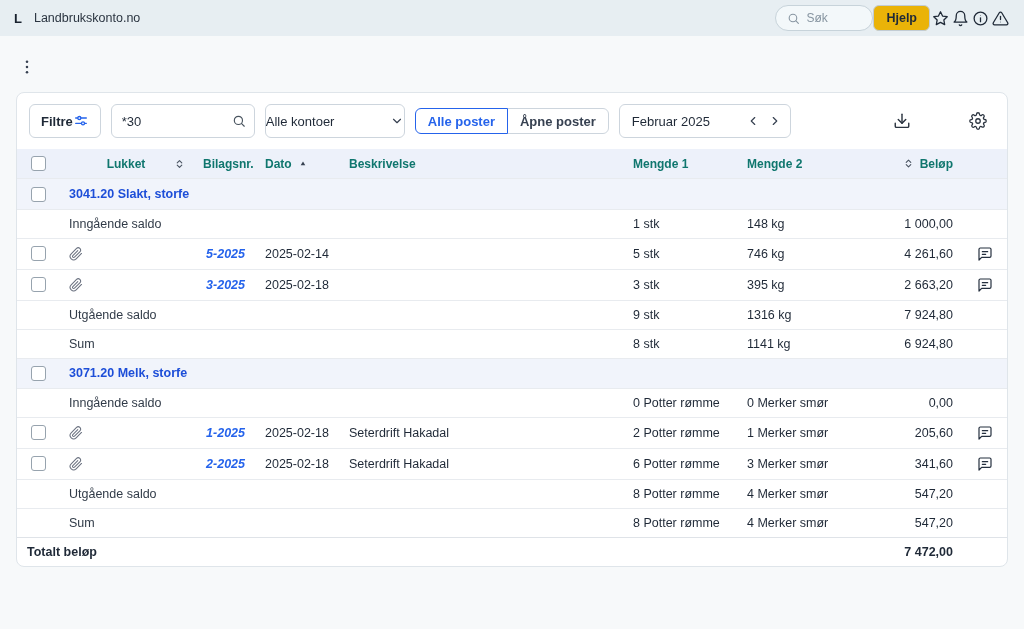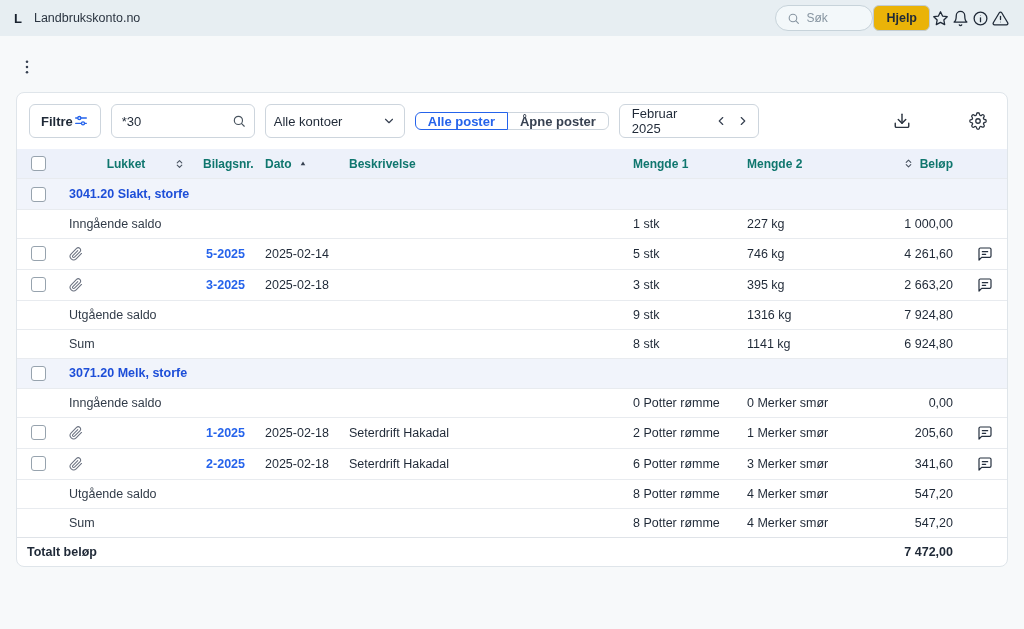--- a/index.html
+++ b/index.html
@@ -63,31 +63,31 @@
   .tool-search { position: relative; }
   .tool-search input {
     width: 144px; height: 34px; border: 1px solid #cdd5dd; border-radius: 6px;
     padding: 0 30px 0 10px; font-size: 13px; color: #1f2937;
     font-family: inherit; outline: none; background: #fff;
   }
   .tool-search .mag { position: absolute; right: 9px; top: 50%; transform: translateY(-50%); color: #49545f; }
   .select {
     width: 140px; height: 34px; border: 1px solid #cdd5dd; border-radius: 6px;
     background: #fff; display: flex; align-items: center; justify-content: space-between;
-    padding: 0 8px; font-size: 13px; cursor: pointer; color: #1f2937;
+    padding: 0 0; font-size: 13px; cursor: pointer; color: #1f2937;
   }
   .segmented { display: flex; }
   .seg {
-    height: 18px; padding: 0 12px; background: #fff; border: 1px solid #cdd5dd;
+    height: 26px; padding: 0 12px; background: #fff; border: 1px solid #cdd5dd;
     font-size: 13px; font-weight: 600; color: #374151; cursor: pointer; font-family: inherit;
   }
   .seg-left { border-radius: 6px 0 0 6px; border-color: #2563eb; color: #2563eb; position: relative; z-index: 1; }
   .seg-right { border-radius: 0 6px 6px 0; margin-left: -1px; }
   .period {
-    width: 140px; height: 34px; border: 1px solid #cdd5dd; border-radius: 6px;
+    width: 172px; height: 34px; border: 1px solid #cdd5dd; border-radius: 6px;
     display: flex; align-items: center; padding: 0 4px 0 12px; font-size: 13px; background: #fff;
   }
   .period .label { flex: 1; color: #1f2937; }
   .nav-btn {
     width: 22px; height: 22px; display: flex; align-items: center; justify-content: center;
     color: #374151; cursor: pointer; background: none; border: none; padding: 0;
   }
   .toolbar-right { margin-left: auto; display: flex; align-items: center; gap: 54px; padding-right: 6px; }
   .toolicon {
     background: none; border: none; color: #2b3440; width: 22px; height: 22px;
@@ -106,21 +106,21 @@
   .th-right { display: flex; align-items: center; justify-content: flex-end; gap: 6px; }
   .num { text-align: right; }
   .center { text-align: center; }
   .checkbox {
     display: inline-block; width: 15px; height: 15px;
     border: 1.5px solid #97a3ae; border-radius: 3px; background: #fff;
     vertical-align: middle; cursor: pointer;
   }
   .group-row td { background: #f1f4fb; }
   .account-link { color: #1d4ed8; font-weight: 700; text-decoration: none; cursor: pointer; }
-  .bilag-link { color: #2563eb; font-weight: 600; text-decoration: none; cursor: pointer; }
+  .bilag-link { color: #2563eb; font-weight: 600; text-decoration: none; cursor: pointer; font-style: italic; }
   .saldo-label { color: #313b48; }
   .icon { display: inline-flex; vertical-align: middle; }
   .paperclip svg { width: 14px; height: 14px; }
   .comment svg { width: 16px; height: 16px; }
   tfoot td { border-top: 1px solid #dfe3e8; font-weight: 700; }
 </style>
 </head>
 <body>
 
 <header class="topbar">
@@ -294,21 +294,21 @@
       </thead>
       <tbody id="ledger-body">
           <tr class="group-row">
             <td class="center"><span class="checkbox"></span></td>
             <td colspan="8"><a class="account-link">3041.20 Slakt, storfe</a></td>
           </tr>
           <tr>
             <td></td>
             <td class="saldo-label" colspan="4">Inngående saldo</td>
             <td>1 stk</td>
-            <td>227 kg</td>
+            <td>148 kg</td>
             <td class="num">1 000,00</td>
             <td></td>
           </tr>
           <tr>
             <td class="center"><span class="checkbox"></span></td>
             <td><span class="icon paperclip">
                 <svg viewBox="0 0 24 24" fill="none" stroke="#6b7280" stroke-width="1.8" stroke-linecap="round" stroke-linejoin="round">
                   <path d="M21.44 11.05l-9.19 9.19a6 6 0 0 1-8.49-8.49l9.19-9.19a4 4 0 0 1 5.66 5.66l-9.2 9.19a2 2 0 0 1-2.83-2.83l8.49-8.48"></path>
                 </svg>
               </span></td>

